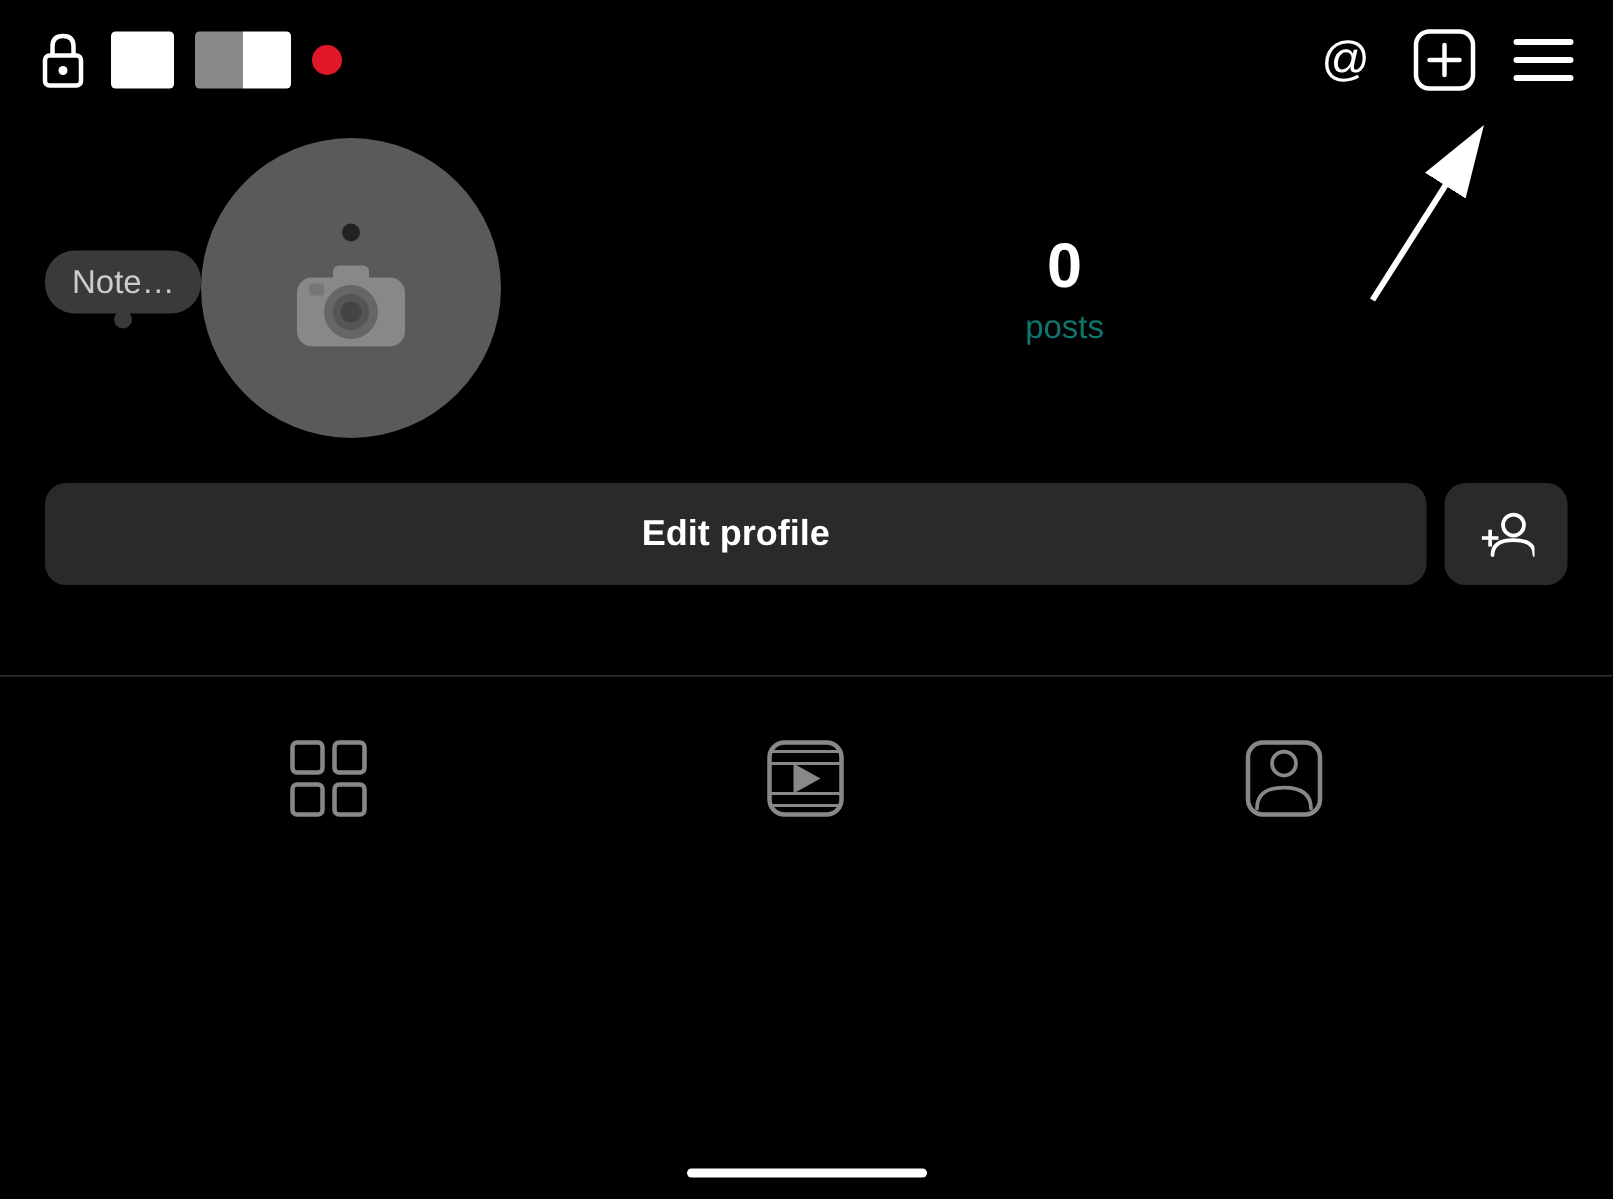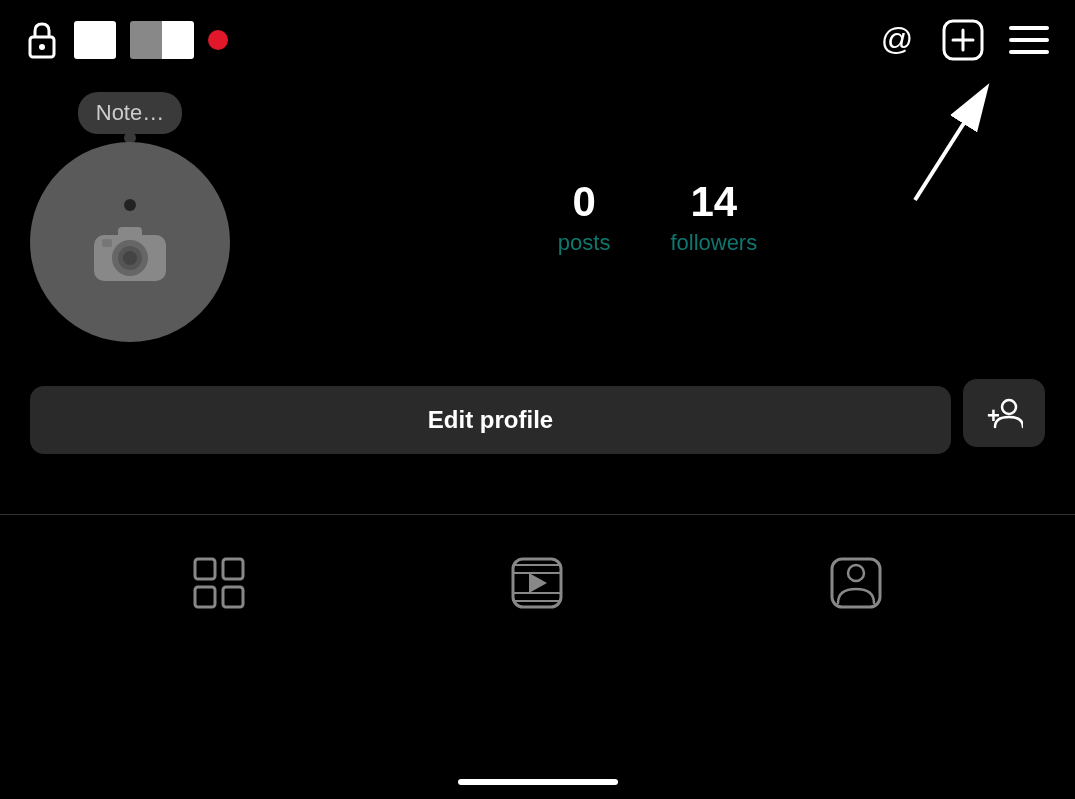--- a/index.html
+++ b/index.html
@@ -87,21 +87,21 @@
     .profile-section {
       display: flex;
       align-items: center;
       padding: 20px 30px 10px 30px;
       gap: 40px;
     }
 
     .avatar-wrapper {
       position: relative;
       display: flex;
-      flex-direction: column;
+      flex-direction: row;
       align-items: center;
     }
 
     .note-bubble {
       background: #3a3a3a;
       border-radius: 20px;
       padding: 8px 18px;
       font-size: 22px;
       color: #ccc;
       margin-bottom: 8px;
@@ -190,21 +190,20 @@
       flex: 1;
       background: #2a2a2a;
       border: none;
       border-radius: 14px;
       color: #fff;
       font-size: 24px;
       font-weight: 600;
       padding: 20px 10px;
       cursor: pointer;
       text-align: center;
-      margin-top: 14px;
     }
 
     .btn-add-friend {
       background: #2a2a2a;
       border: none;
       border-radius: 14px;
       color: #fff;
       font-size: 28px;
       font-weight: 600;
       padding: 18px 22px;
@@ -331,24 +330,20 @@
         </div>
       </div>
     </div>
   </div>
 
   <div class="stats-section">
     <div class="stat-item">
       <span class="stat-number">0</span>
       <span class="stat-label">posts</span>
     </div>
-    <div class="stat-item">
-      <span class="stat-number">14</span>
-      <span class="stat-label">followers</span>
-    </div>
   </div>
 </div>
 
 <div class="action-buttons">
   <button class="btn-edit">Edit profile</button>
   <button class="btn-add-friend">
     <svg width="38" height="32" viewBox="0 0 38 32" fill="none">
       <text x="2" y="26" font-size="22" fill="white" font-weight="600">+</text>
 
       <circle cx="24" cy="10" r="7" stroke="white" stroke-width="2.5" fill="none"></circle>

